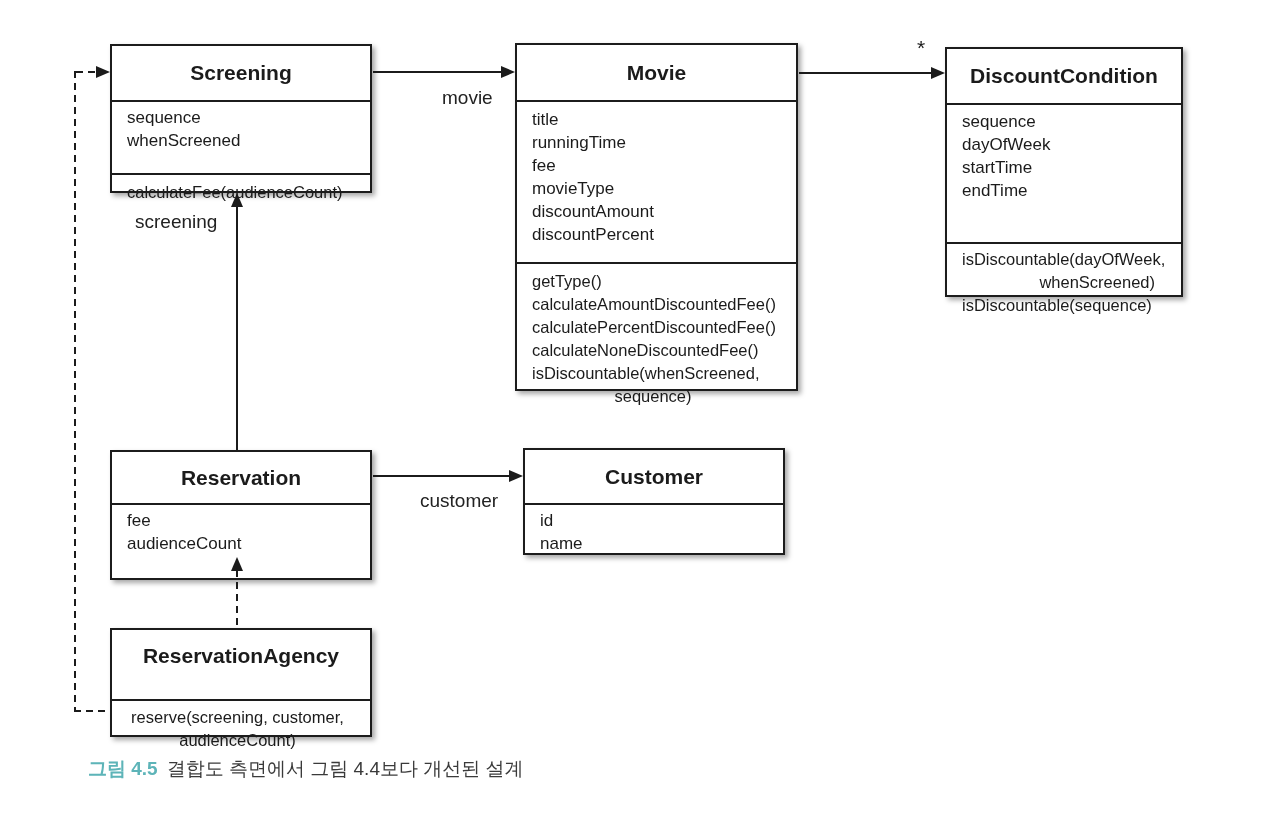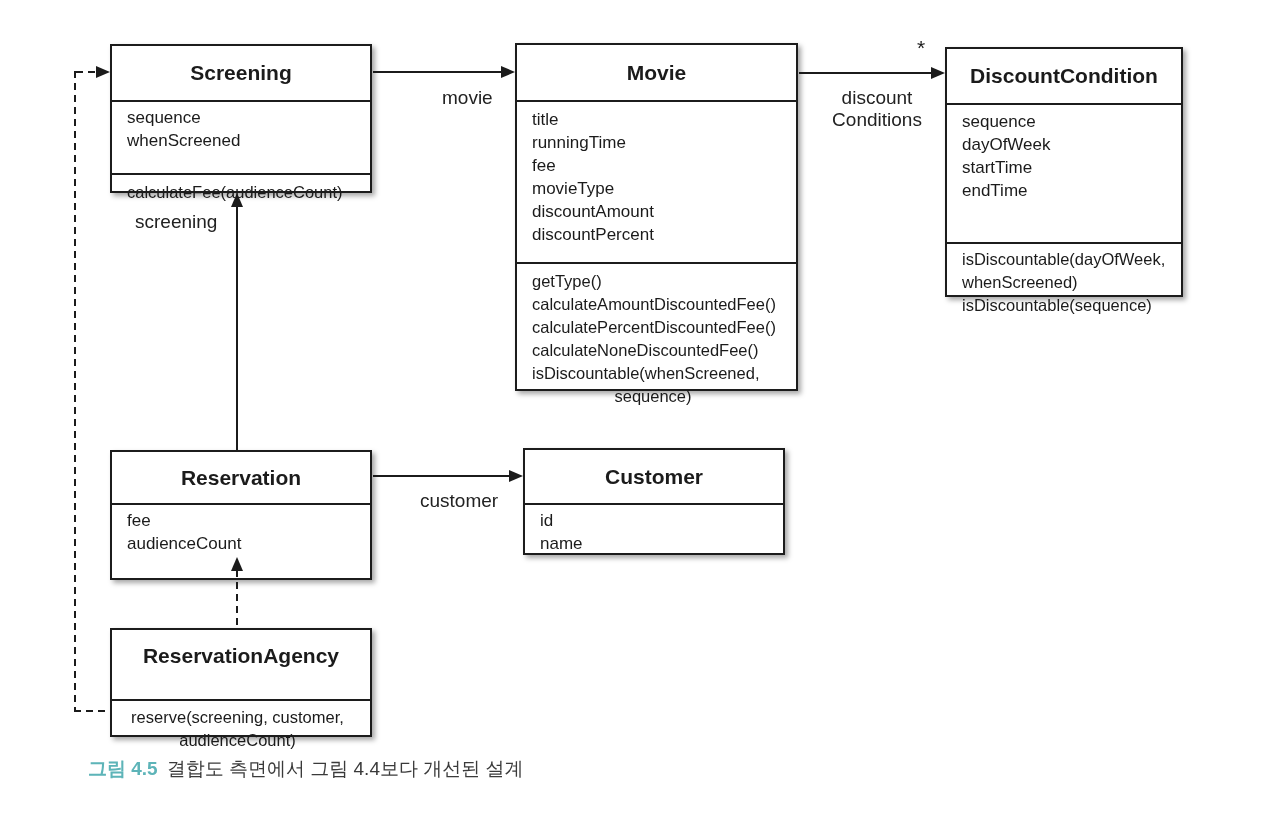--- a/index.html
+++ b/index.html
@@ -33,21 +33,21 @@
     border-top: 2px solid #1c1c1c;
     box-sizing: border-box;
     font-size: 17px;
     line-height: 23px;
     padding: 4px 8px 16px 15px;
     white-space: nowrap;
     overflow: hidden;
   }
   .comp .line { white-space: nowrap; }
   .comp .cont-c { text-align: center; padding-right: 14px; }
-  .comp .cont-r { text-align: left; padding-right: 18px; }
+  .comp .cont-r { text-align: right; padding-right: 18px; }
   .methods { font-size: 16.5px; margin-top: 17px; }
 
   
   .hline { position: absolute; height: 2px; background: #1b1b1b; }
   .vline { position: absolute; width: 2px; background: #1b1b1b; }
   .hdash { position: absolute; height: 2px;
            background: repeating-linear-gradient(to right, #1b1b1b 0 7px, transparent 7px 12px); }
   .vdash { position: absolute; width: 2px;
            background: repeating-linear-gradient(to bottom, #1b1b1b 0 7px, transparent 7px 12px); }
   .ah-right { position: absolute; width: 0; height: 0;
@@ -140,24 +140,20 @@
     </div>
   </div>
 
   <div class="hline" style="left:373px; top:71px; width:130px;"></div>
   <div class="ah-right" style="left:501px; top:66px;"></div>
   <div class="rel-label" style="left:442px; top:87px;">movie</div>
 
   <div class="hline" style="left:799px; top:72px; width:134px;"></div>
   <div class="ah-right" style="left:931px; top:67px;"></div>
   <div class="mult" style="left:917px; top:36px;">*</div>
-  <div class="rel-label" style="left:821px; top:87px; width:112px; text-align:center; line-height:22px;">
-    <div>discount</div>
-    <div>Conditions</div>
-  </div>
 
   <div class="vline" style="left:236px; top:204px; height:246px;"></div>
   <div class="ah-up" style="left:231px; top:193px;"></div>
   <div class="rel-label" style="left:135px; top:211px;">screening</div>
 
   <div class="hline" style="left:373px; top:475px; width:138px;"></div>
   <div class="ah-right" style="left:509px; top:470px;"></div>
   <div class="rel-label" style="left:420px; top:490px;">customer</div>
 
   <div class="vdash" style="left:236px; top:570px; height:58px;"></div>

